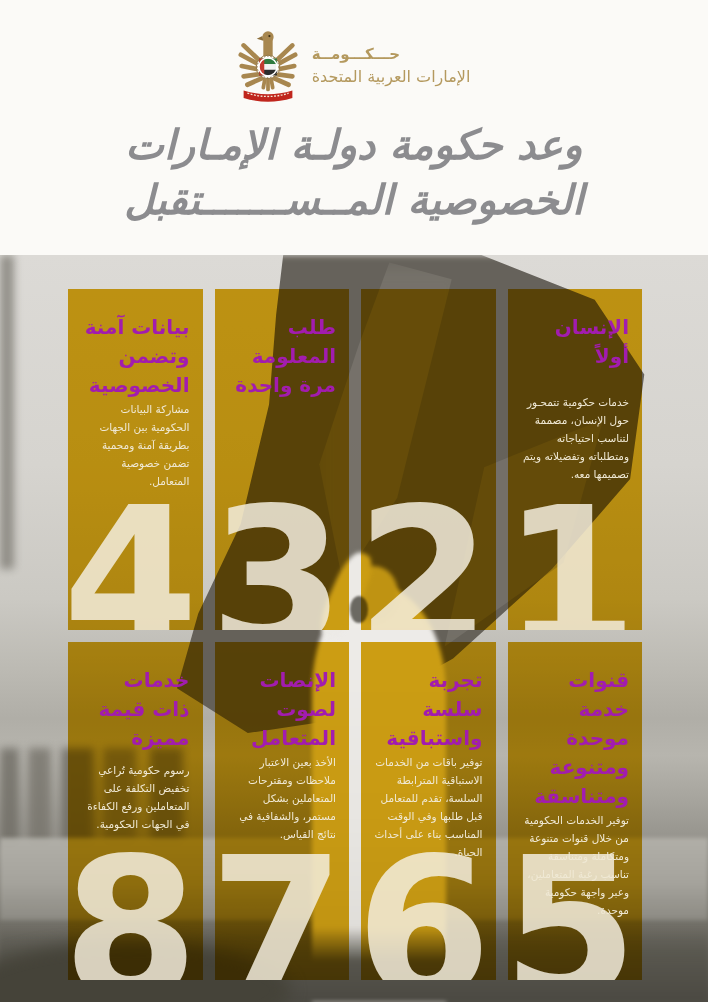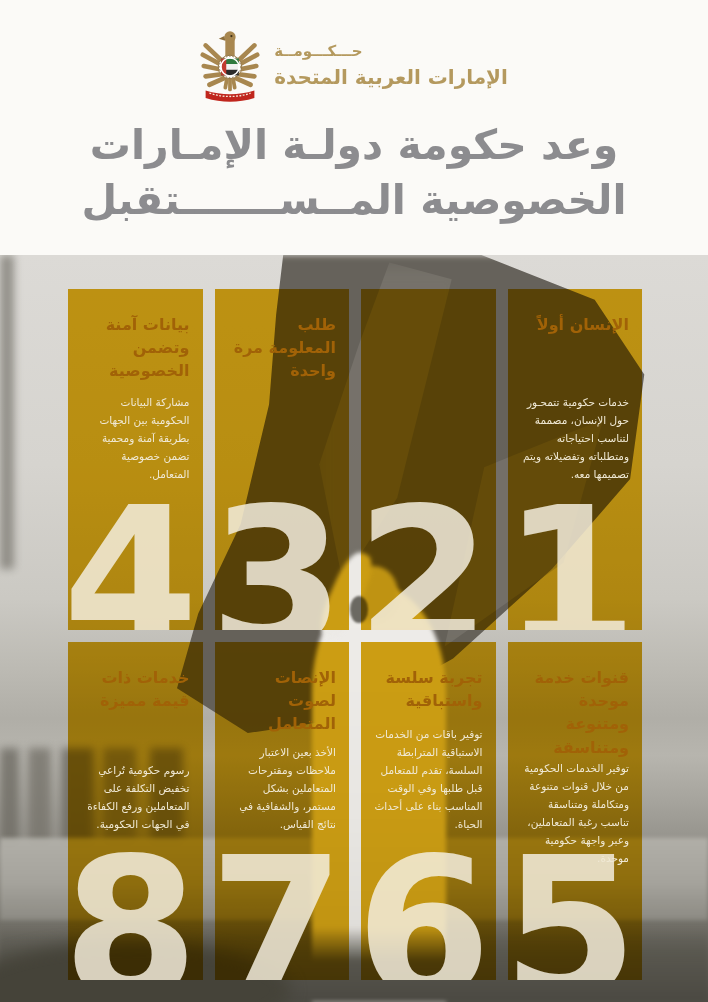--- a/index.html
+++ b/index.html
@@ -10,26 +10,26 @@
     -webkit-font-smoothing:antialiased;
   }
   
   .logo-row{
     position:absolute;top:28px;left:0;width:708px;
     display:flex;justify-content:center;align-items:center;gap:14px;
     direction:ltr;
   }
   .logo-text{direction:rtl;text-align:left;color:#b4995e;}
   .logo-text .l1{font-size:15px;font-weight:bold;letter-spacing:1px;line-height:1.4;}
-  .logo-text .l2{font-size:20px;font-weight:bold;line-height:1.5;}
+  .logo-text .l2{font-size:16px;font-weight:normal;line-height:1.5;}
   
   .main-title{
     position:absolute;top:118px;left:0;width:708px;
     text-align:center;color:#8c8c8f;font-weight:bold;
-    font-size:41px;line-height:1.33;letter-spacing:0;
+    font-size:41px;line-height:1.33;letter-spacing:0;font-style:italic;
   }
   
   .photo{
     position:absolute;top:255px;left:0;width:708px;height:747px;overflow:hidden;
     background:linear-gradient(180deg,#dcdad6 0%,#d6d4cf 28%,#cbc9c3 46%,
       #bbb9b2 56%,#b0aea7 62%,#b7b5ae 67%,#a6a49d 73%,#93918a 79%,
       #7b7971 87%,#615f57 94%,#514f48 100%);
   }
   .photo *{position:absolute;}
   .left-edge{left:0;top:0;width:14px;height:42%;background:#817e77;filter:blur(4px);opacity:.8;}
@@ -70,21 +70,21 @@
   .card{
     position:relative;overflow:hidden;
     display:flex;flex-direction:column;
     padding:24px 13px 0;box-sizing:border-box;
   }
   .card-bg{
     position:absolute;inset:0;background:#dcab15;mix-blend-mode:multiply;
   }
   .card-title{
     position:relative;z-index:2;flex:0 0 auto;
-    color:#a16207;font-weight:bold;font-size:16px;line-height:1.45;text-align:right;
+    color:#a21caf;font-weight:bold;font-size:20px;line-height:1.45;text-align:right;
   }
   .card-body{
     position:relative;z-index:2;flex:0 0 auto;margin-top:auto;margin-bottom:147px;
     color:#f0e9d5;font-size:10.5px;line-height:1.72;text-align:right;
   }
   .card-number{
     position:absolute;z-index:1;right:4px;bottom:-46px;
     font-size:195px;line-height:1;font-weight:bold;
     color:rgba(243,237,222,0.85);direction:ltr;
   }

